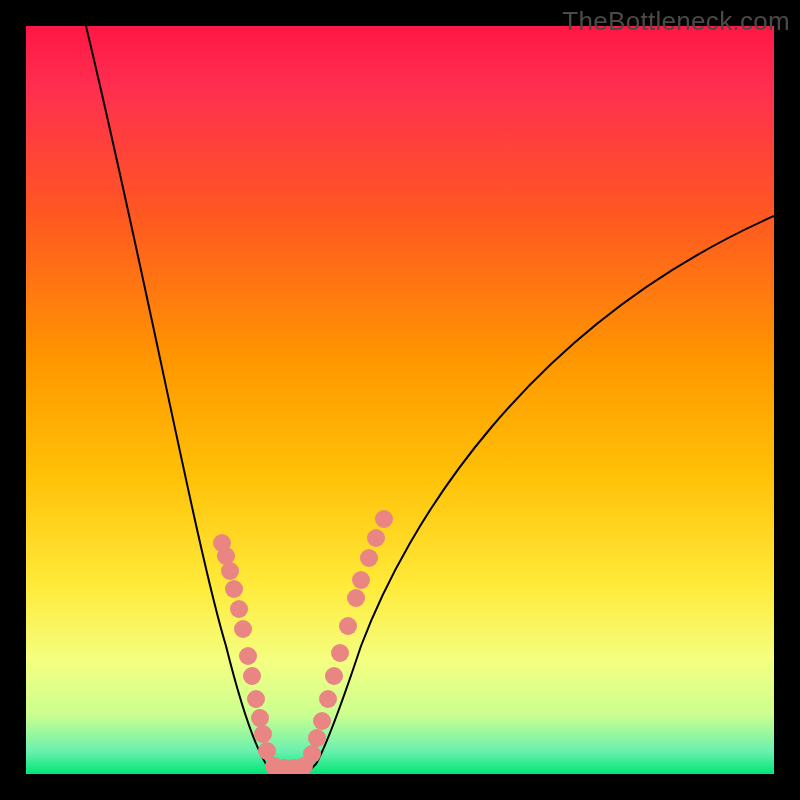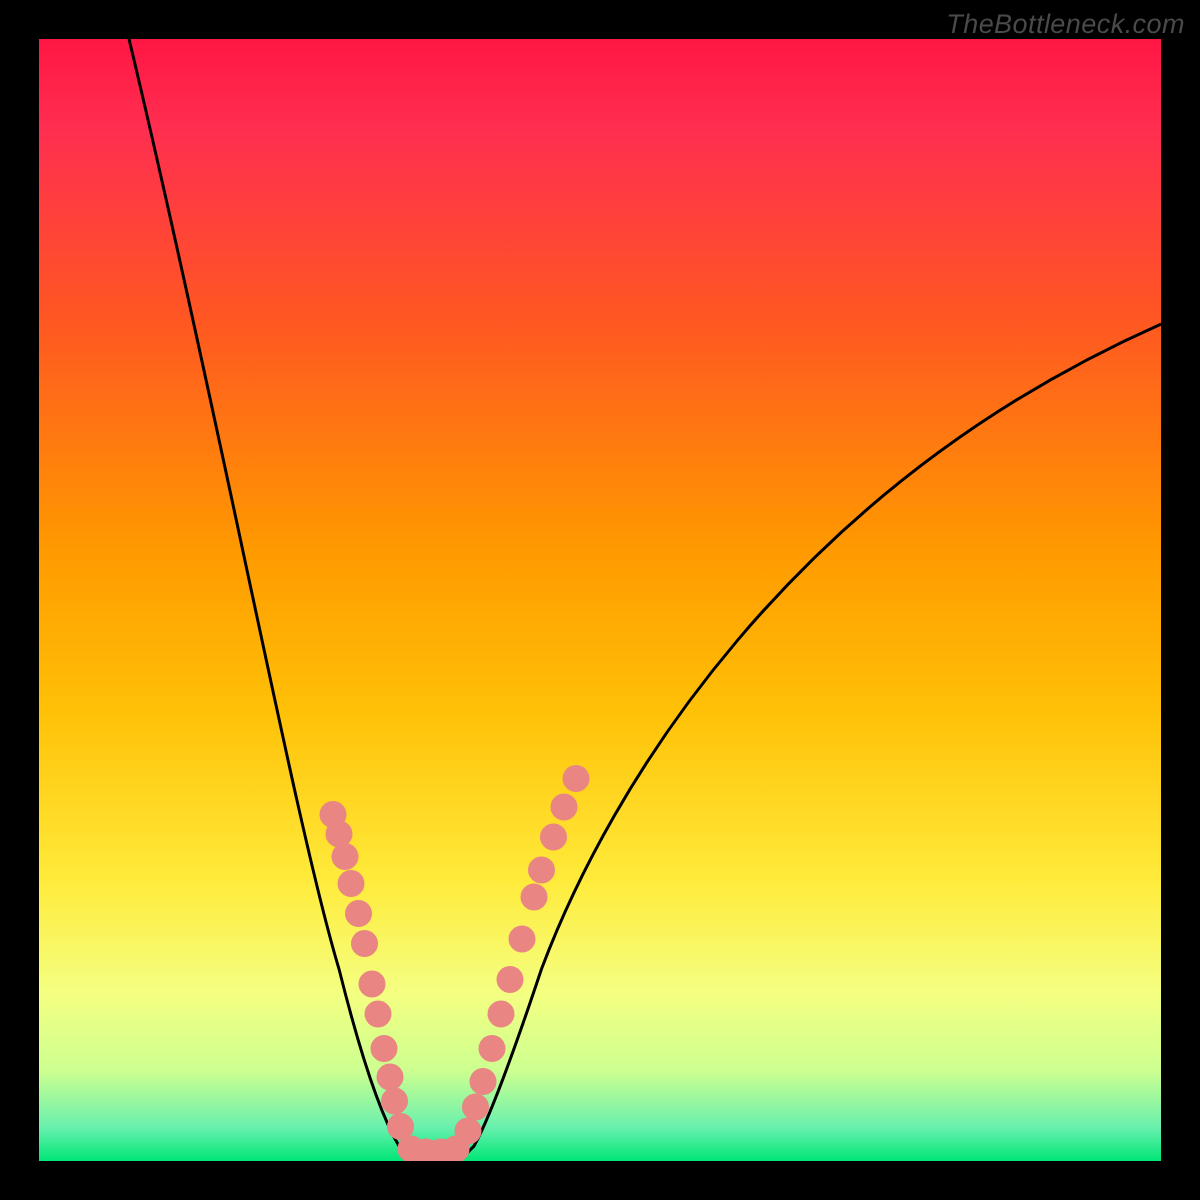--- a/index.html
+++ b/index.html
@@ -21,25 +21,24 @@
         #f4ff81 85%,
         #ccff90 92%,
         #69f0ae 97%,
         #00e676 100%);
     }
     .watermark {
       position: absolute;
       top: 6px;
       right: 10px;
       color: #4a4a4a;
-      font-size: 18px;
+      font-size: 26px;
       font-weight: 500;
       letter-spacing: 0.3px;
       z-index: 10;
-      font-style: italic;
     }
     .svg-layer {
       position: absolute;
       left: 0;
       top: 0;
       width: 748px;
       height: 748px;
       pointer-events: none;
     }
     .curve {

